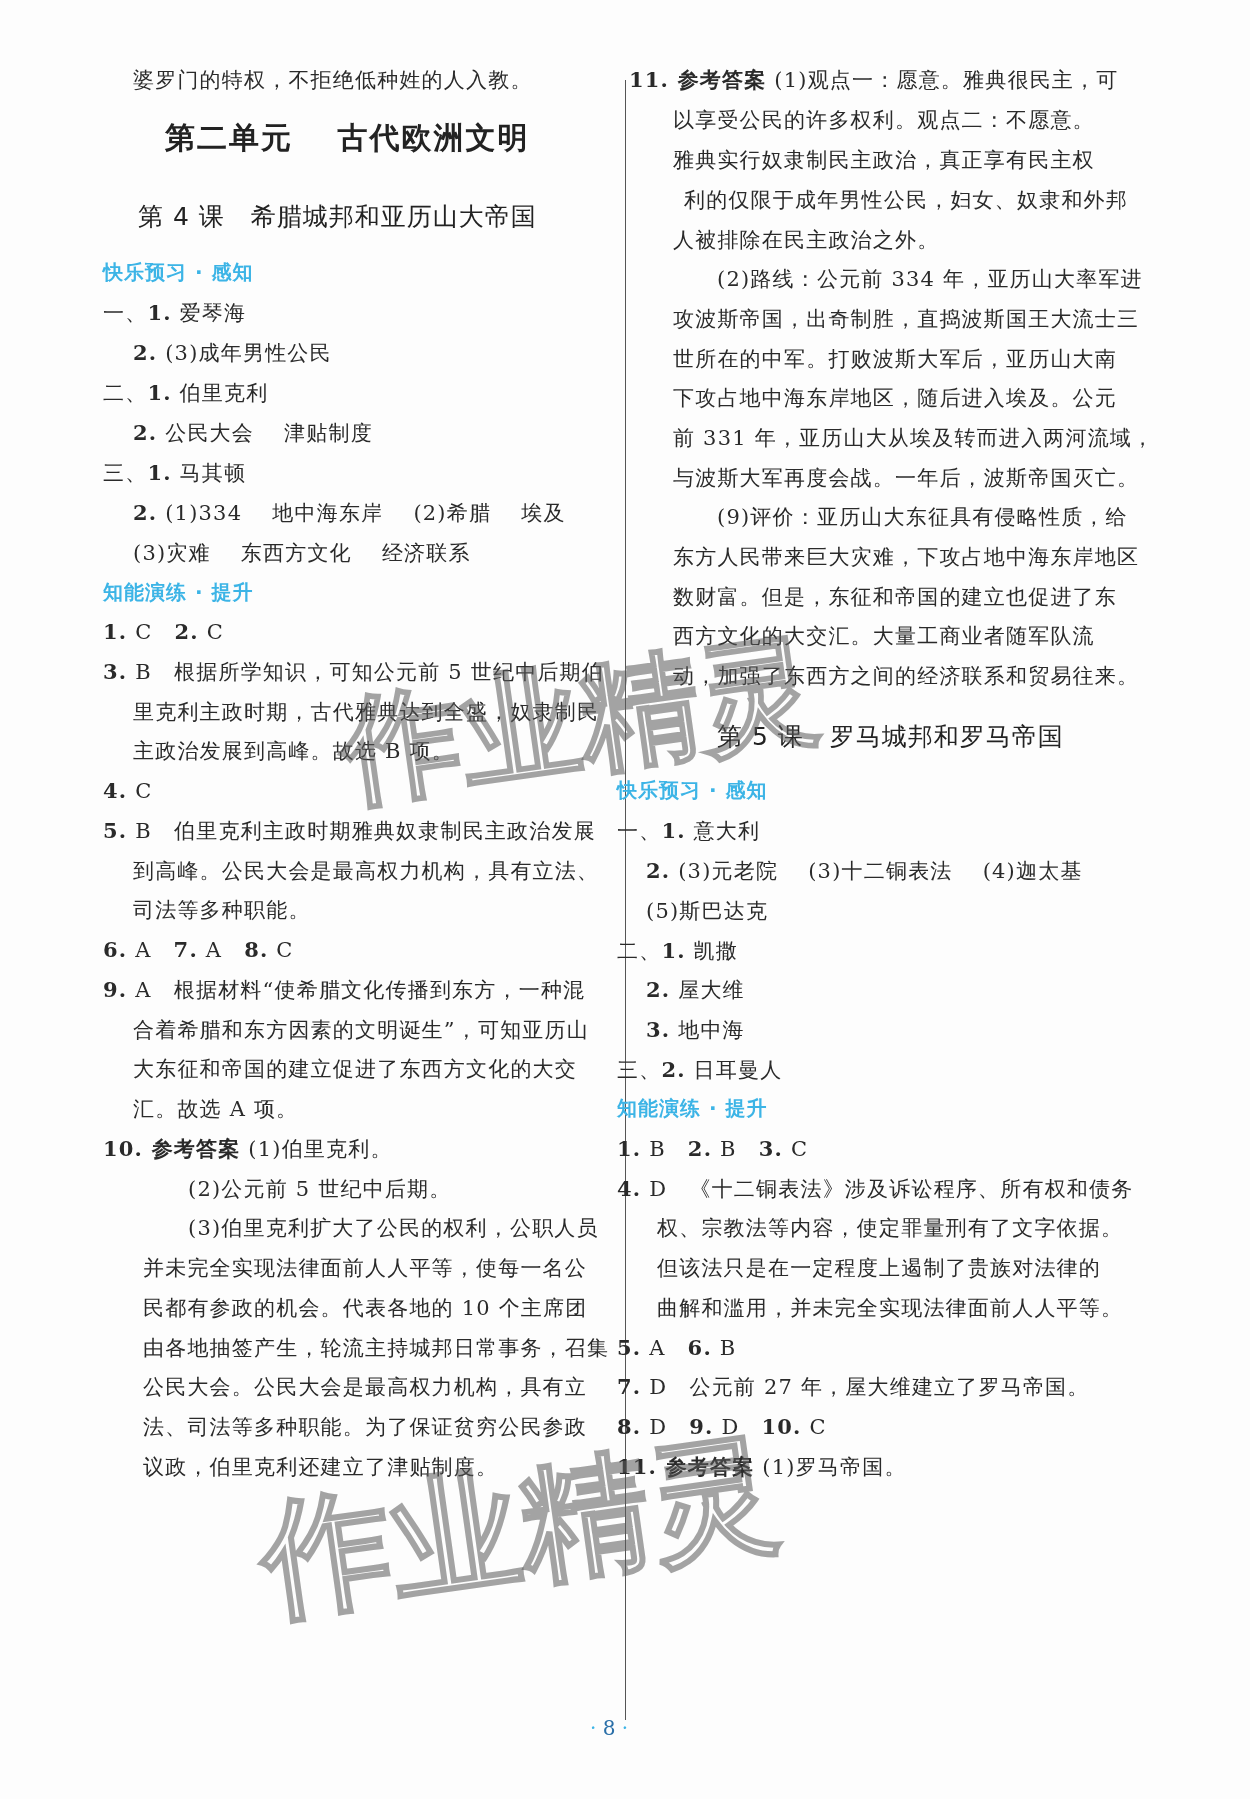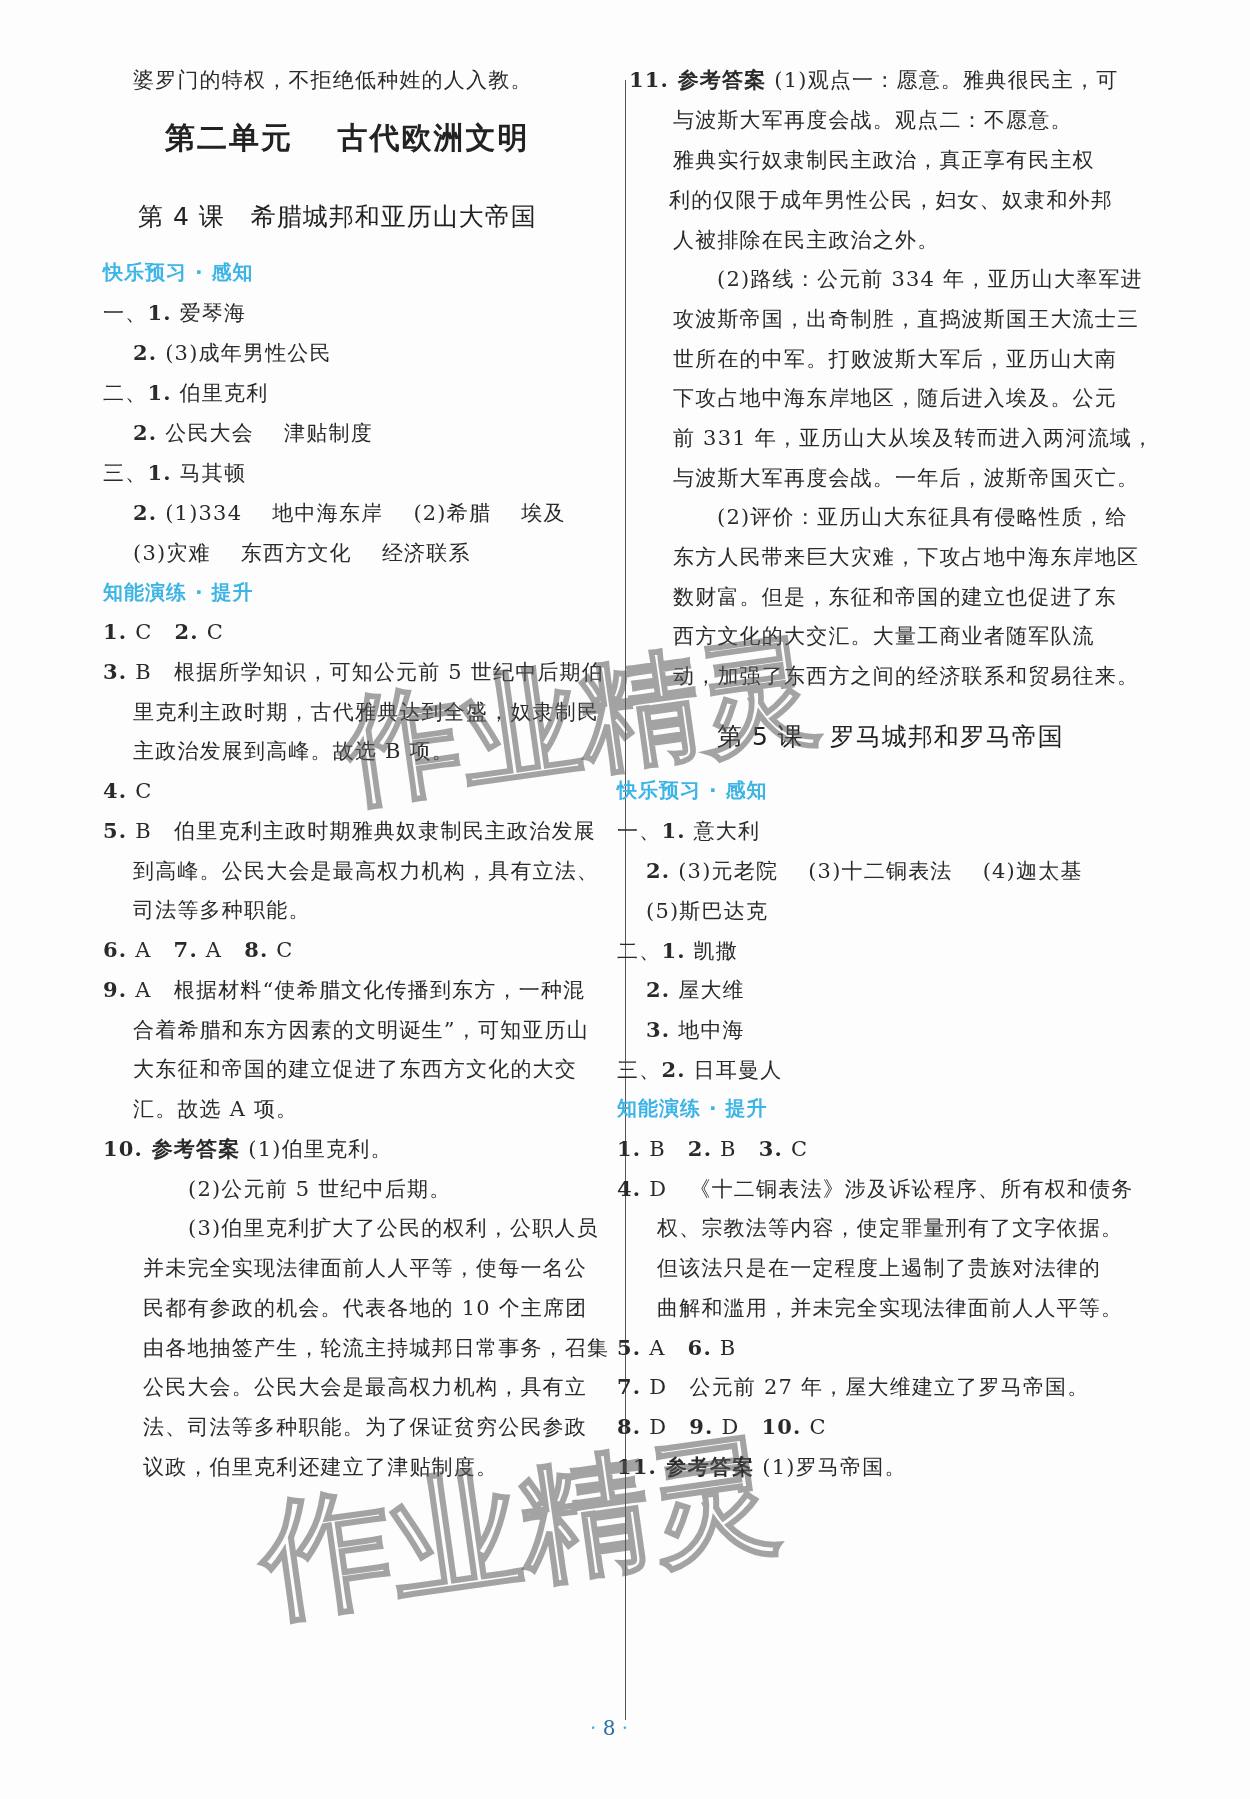--- a/index.html
+++ b/index.html
@@ -93,31 +93,31 @@
   <div class="line" style="top:1254px;left:40px">并未完全实现法律面前人人平等，使每一名公</div>
   <div class="line" style="top:1294px;left:40px">民都有参政的机会。代表各地的 10 个主席团</div>
   <div class="line" style="top:1334px;left:40px">由各地抽签产生，轮流主持城邦日常事务，召集</div>
   <div class="line" style="top:1373px;left:40px">公民大会。公民大会是最高权力机构，具有立</div>
   <div class="line" style="top:1413px;left:40px">法、司法等多种职能。为了保证贫穷公民参政</div>
   <div class="line" style="top:1453px;left:40px">议政，伯里克利还建立了津贴制度。</div>
 </div>
 
 <div class="col col-right">
   <div class="line" style="top:66px;left:-8px"><span class="num">11.</span><span class="bold"> 参考答案</span><span> (1)观点一：愿意。雅典很民主，可</span></div>
-  <div class="line" style="top:106px;left:36px">与波斯大军再度会战。观点二：不愿意。</div>
+  <div class="line" style="top:106px;left:36px">以享受公民的许多权利。观点二：不愿意。</div>
   <div class="line" style="top:146px;left:36px">雅典实行奴隶制民主政治，真正享有民主权</div>
-  <div class="line" style="top:186px;left:32px">利的仅限于成年男性公民，妇女、奴隶和外邦</div>
+  <div class="line" style="top:186px;left:47px">利的仅限于成年男性公民，妇女、奴隶和外邦</div>
   <div class="line" style="top:226px;left:36px">人被排除在民主政治之外。</div>
   <div class="line" style="top:265px;left:80px">(2)路线：公元前 334 年，亚历山大率军进</div>
   <div class="line" style="top:305px;left:36px">攻波斯帝国，出奇制胜，直捣波斯国王大流士三</div>
   <div class="line" style="top:345px;left:36px">世所在的中军。打败波斯大军后，亚历山大南</div>
   <div class="line" style="top:384px;left:36px">下攻占地中海东岸地区，随后进入埃及。公元</div>
   <div class="line" style="top:424px;left:36px">前 331 年，亚历山大从埃及转而进入两河流域，</div>
   <div class="line" style="top:464px;left:36px">与波斯大军再度会战。一年后，波斯帝国灭亡。</div>
-  <div class="line" style="top:503px;left:80px">(2)评价：亚历山大东征具有侵略性质，给</div>
+  <div class="line" style="top:503px;left:80px">(9)评价：亚历山大东征具有侵略性质，给</div>
   <div class="line" style="top:543px;left:36px">东方人民带来巨大灾难，下攻占地中海东岸地区</div>
   <div class="line" style="top:583px;left:36px">数财富。但是，东征和帝国的建立也促进了东</div>
   <div class="line" style="top:622px;left:36px">西方文化的大交汇。大量工商业者随军队流</div>
   <div class="line" style="top:662px;left:36px">动，加强了东西方之间的经济联系和贸易往来。</div>
 
   <div class="lesson-title" style="left:80px;top:720px">第 5 课　罗马城邦和罗马帝国</div>
   <div class="section-head" style="top:777px;left:-20px">快乐预习 · 感知</div>
 
   <div class="line" style="top:817px;left:-20px"><span>一、</span><span class="num">1.</span><span> 意大利</span></div>
   <div class="line" style="top:857px;left:9px"><span class="num">2.</span><span> (3)元老院　 (3)十二铜表法　 (4)迦太基</span></div>

